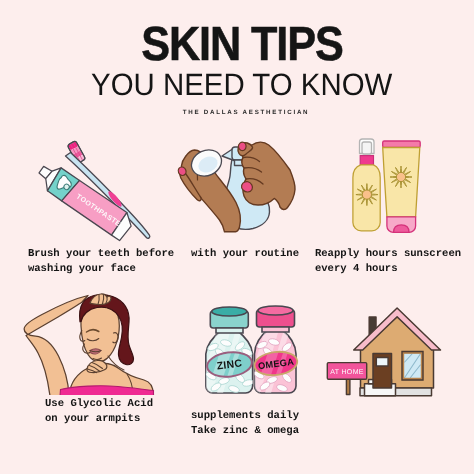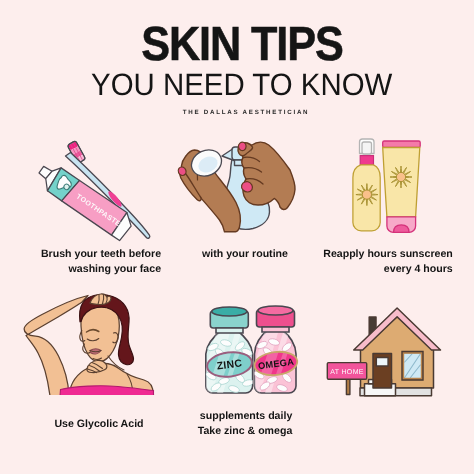--- a/index.html
+++ b/index.html
@@ -10,22 +10,22 @@
           font-weight:700;font-size:48px;letter-spacing:-1.2px;color:#151515;line-height:0;-webkit-text-stroke:0.55px #151515;
           white-space:nowrap;}
   .title1 span{display:inline-block;transform:scaleX(0.90);transform-origin:50% 50%;}
   .title2{position:absolute;left:0;width:474px;top:0;text-align:center;
           font-weight:400;font-size:30.8px;letter-spacing:0px;color:#151515;line-height:0;
           white-space:nowrap;}
   .title2 span{display:inline-block;transform:scaleX(0.955);transform-origin:50% 50%;}
   .subtitle{position:absolute;left:0;width:474px;top:0;text-align:center;
           font-weight:700;font-size:6.2px;letter-spacing:1.75px;color:#2b2b2b;line-height:0;
           white-space:nowrap;}
-  .cap{position:absolute;text-align:right;font-weight:700;
-       font-size:10.6px;line-height:15.2px;color:#141414;letter-spacing:0px;transform:translateX(-50%);white-space:nowrap;}
+  .cap{position:absolute;text-align:left;font-weight:700;
+       font-size:10.6px;line-height:15.2px;color:#141414;letter-spacing:0px;transform:translateX(-50%);white-space:nowrap;font-family:Liberation Mono, monospace;}
   .cap div{line-height:15.2px;}
   .art{position:absolute;}
 </style>
 </head>
 <body>
 
 <div class="page">
   <div class="title1" style="top:45px;left:5px"><span>SKIN TIPS</span></div>
   <div class="title2" style="top:85px;left:5px"><span>YOU NEED TO KNOW</span></div>
   <div class="subtitle" style="top:113px;left:9px">THE DALLAS AESTHETICIAN</div>
@@ -263,22 +263,23 @@
     <path d="M89.5 365.5 C 93 366.5, 97 368.5, 100 371.5"></path>
     <path d="M87.5 369 C 91 370, 94 371, 96.5 372.6"></path>
   </g>
 
   <path class="l4" d="M108 356 C 112 362, 117 367, 124 370"></path>
   <path class="l4" d="M127 374 C 131 380, 133 387, 133 396"></path>
 
   <path d="M60 396 L 60.5 389.5 C 75 386, 100 385, 118 386.5 C 132 387.5, 143 389.5, 153.5 390.5 L 153.5 396 Z" fill="#ef2a92" stroke="#b01b6c" stroke-width="1.1"></path>
 </g>
 </svg>
-  <div class="cap" style="top:417px;left:99px">
+  <div class="cap" style="top:397px;left:99px">
     <div>Use Glycolic Acid</div>
+    <div>on your armpits</div>
   </div>
   <svg class="art" style="left:0;top:0" width="474" height="474" viewBox="0 0 474 474">
 <defs>
  <clipPath id="zb">
           <path d="M222 330 C 214 336, 206.5 344, 205.8 354 L 205.8 386 A 7 7 0 0 0 212.8 393 L 245.6 393 A 7 7 0 0 0 252.6 386 L 252.6 354 C 251.9 344, 244.4 336, 236.4 330 Z"></path>
         </clipPath>
  <clipPath id="ob">
           <path d="M268 330 C 260 336, 255 344, 254.5 354 L 254.5 386 A 7 7 0 0 0 261.5 393 L 289 393 A 7 7 0 0 0 296 386 L 296 354 C 295.5 344, 290 336, 282 330 Z"></path>
         </clipPath>
 </defs>

